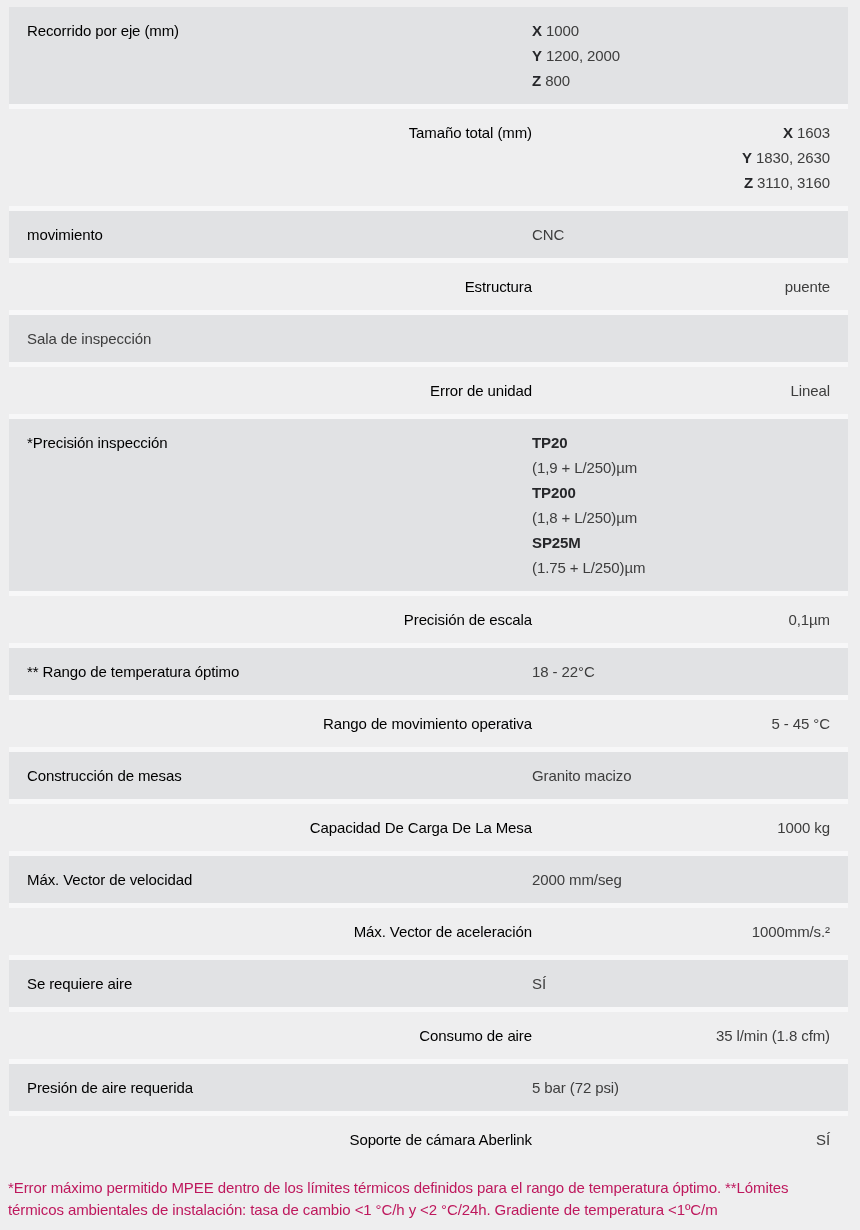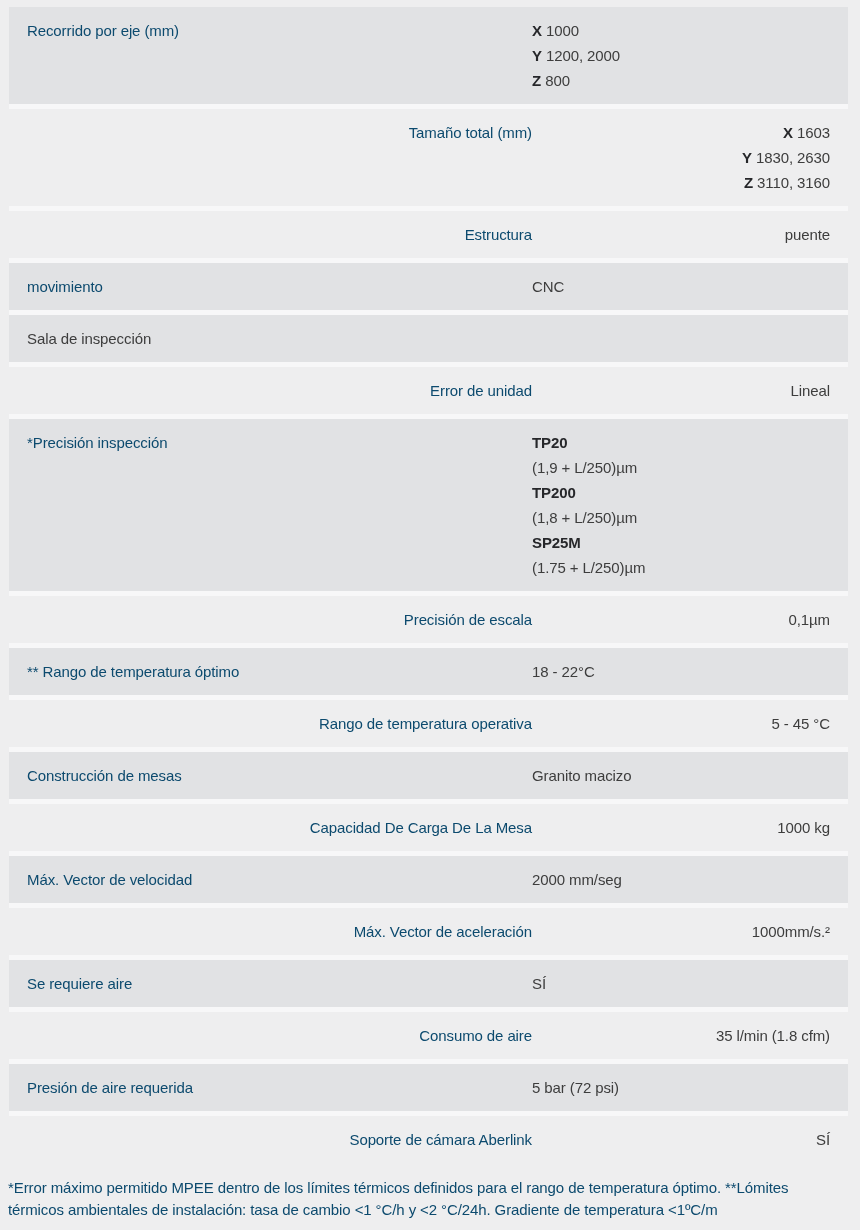--- a/index.html
+++ b/index.html
@@ -23,33 +23,33 @@
     grid-template-columns: 505px 1fr;
     padding: 11px 18px;
     margin-bottom: 5px;
     font-size: 15px;
     line-height: 25px;
     letter-spacing: -0.1px;
   }
   .spec-row:last-child { margin-bottom: 0; }
   .spec-row.dark  { background: #e1e2e4; }
   .spec-row.light { background: #eeeeef; text-align: right; }
-  .spec-label { color: #0c4a6e; }
+  .spec-label { color: #000000; }
   .spec-value { color: #3d3d3d; }
   .spec-value .vline { display: block; }
   .spec-value .b {
     font-weight: bold;
     color: #26272a;
   }
   .footnote {
     margin: 14px 14px 0 8px;
     max-width: 838px;
     font-size: 15px;
     line-height: 22px;
-    color: #0c4a6e;
+    color: #be185d;
     letter-spacing: -0.1px;
   }
 </style>
 </head>
 <body>
 
 <div class="spec-table">
   <div class="spec-row dark">
     <div class="spec-label">Recorrido por eje (mm)</div>
     <div class="spec-value">
@@ -61,31 +61,31 @@
 
   <div class="spec-row light">
     <div class="spec-label">Tamaño total (mm)</div>
     <div class="spec-value">
         <span class="vline"><span class="b">X</span> 1603</span>
         <span class="vline"><span class="b">Y</span> 1830, 2630</span>
         <span class="vline"><span class="b">Z</span> 3110, 3160</span>
       </div>
   </div>
 
+  <div class="spec-row dark">
+    <div class="spec-label">movimiento</div>
+    <div class="spec-value">
+        <span class="vline">CNC</span>
+      </div>
+  </div>
+
   <div class="spec-row light">
     <div class="spec-label">Estructura</div>
     <div class="spec-value">
         <span class="vline">puente</span>
-      </div>
-  </div>
-
-  <div class="spec-row dark">
-    <div class="spec-label">movimiento</div>
-    <div class="spec-value">
-        <span class="vline">CNC</span>
       </div>
   </div>
 
   <div class="spec-row dark">
     <div class="spec-value">
         <span class="vline">Sala de inspección</span>
       </div>
   </div>
 
   <div class="spec-row light">
@@ -115,21 +115,21 @@
   </div>
 
   <div class="spec-row dark">
     <div class="spec-label">** Rango de temperatura óptimo</div>
     <div class="spec-value">
         <span class="vline">18 - 22°C</span>
       </div>
   </div>
 
   <div class="spec-row light">
-    <div class="spec-label">Rango de temperatura operativa</div>
+    <div class="spec-label">Rango de movimiento operativa</div>
     <div class="spec-value">
         <span class="vline">5 - 45 °C</span>
       </div>
   </div>
 
   <div class="spec-row dark">
     <div class="spec-label">Construcción de mesas</div>
     <div class="spec-value">
         <span class="vline">Granito macizo</span>
       </div>

